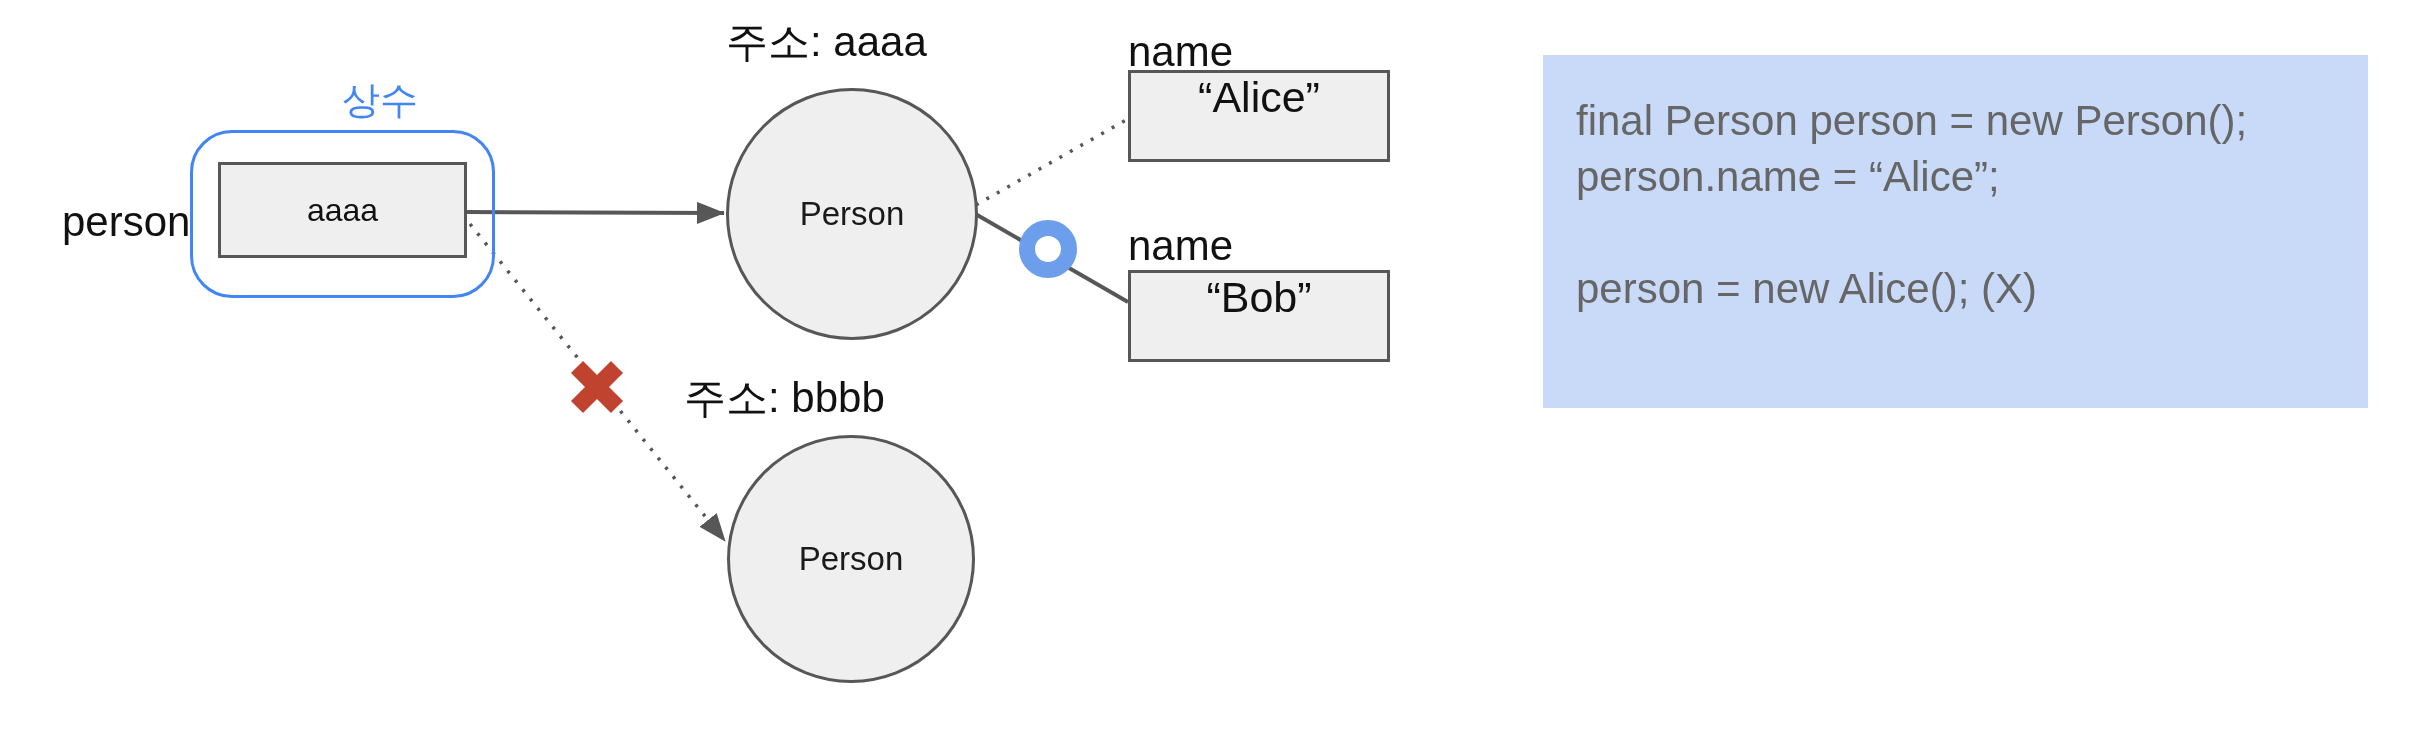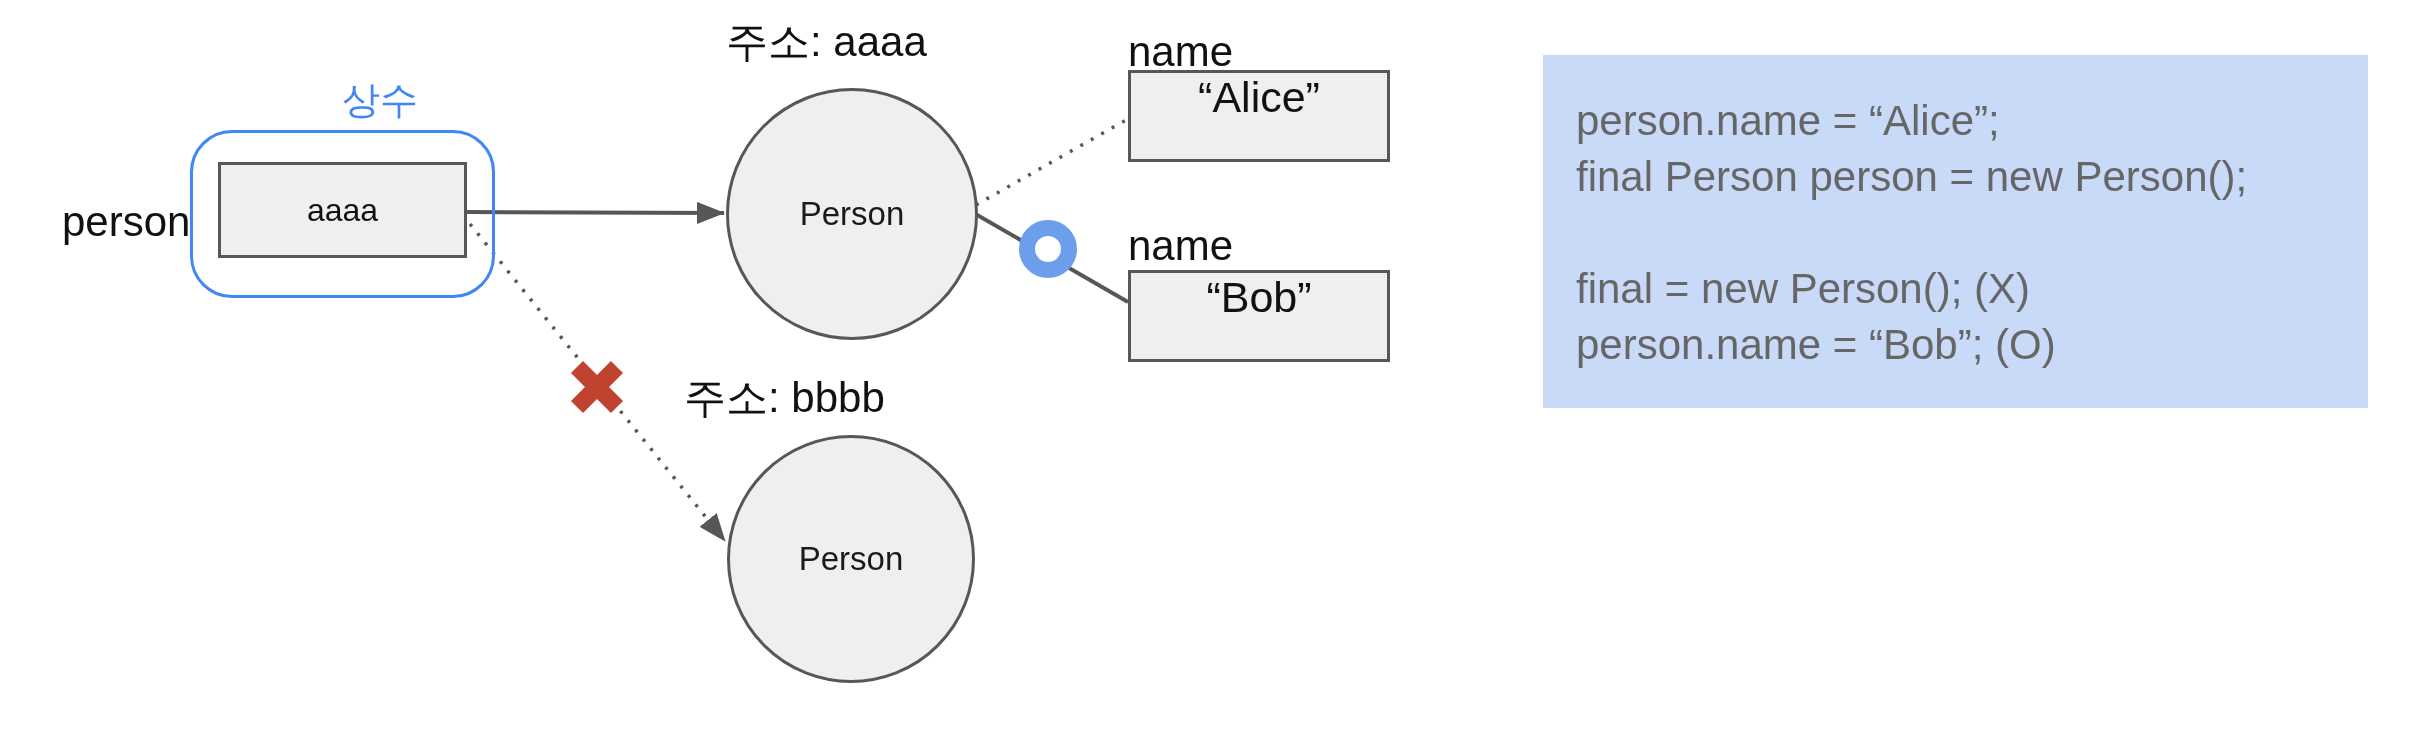--- a/index.html
+++ b/index.html
@@ -138,20 +138,19 @@
   <div class="field-box" style="left:1128px; top:70px;">
     <span>“Alice”</span>
   </div>
 
   <div class="lbl center" style="left:1128px; top:222px; width:262px;">name</div>
   <div class="field-box" style="left:1128px; top:262px;margin-top:8px;">
     <span>“Bob”</span>
   </div>
 
   <div class="code-block">
+    <div class="code-line">final Person person = new Person();</div>
     <div class="code-line">person.name = “Alice”;</div>
-    <div class="code-line">final Person person = new Person();</div>
     <div class="code-line"></div>
-    <div class="code-line">final = new Person(); (X)</div>
-    <div class="code-line">person.name = “Bob”; (O)</div>
+    <div class="code-line">person = new Alice(); (X)</div>
   </div>
 
 </div>
 
 </body></html>

